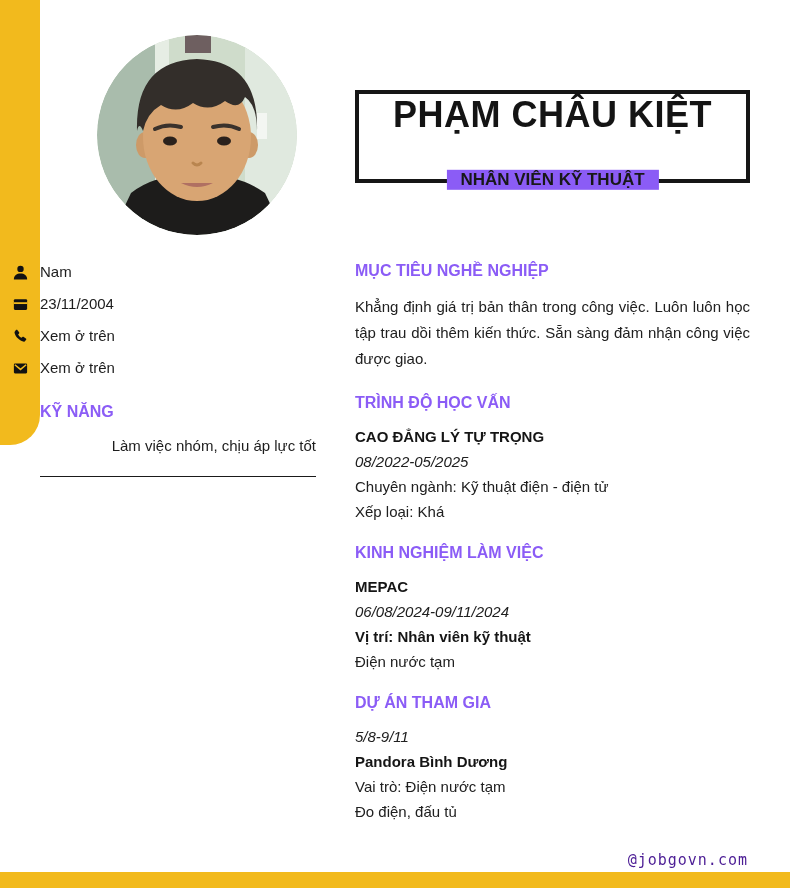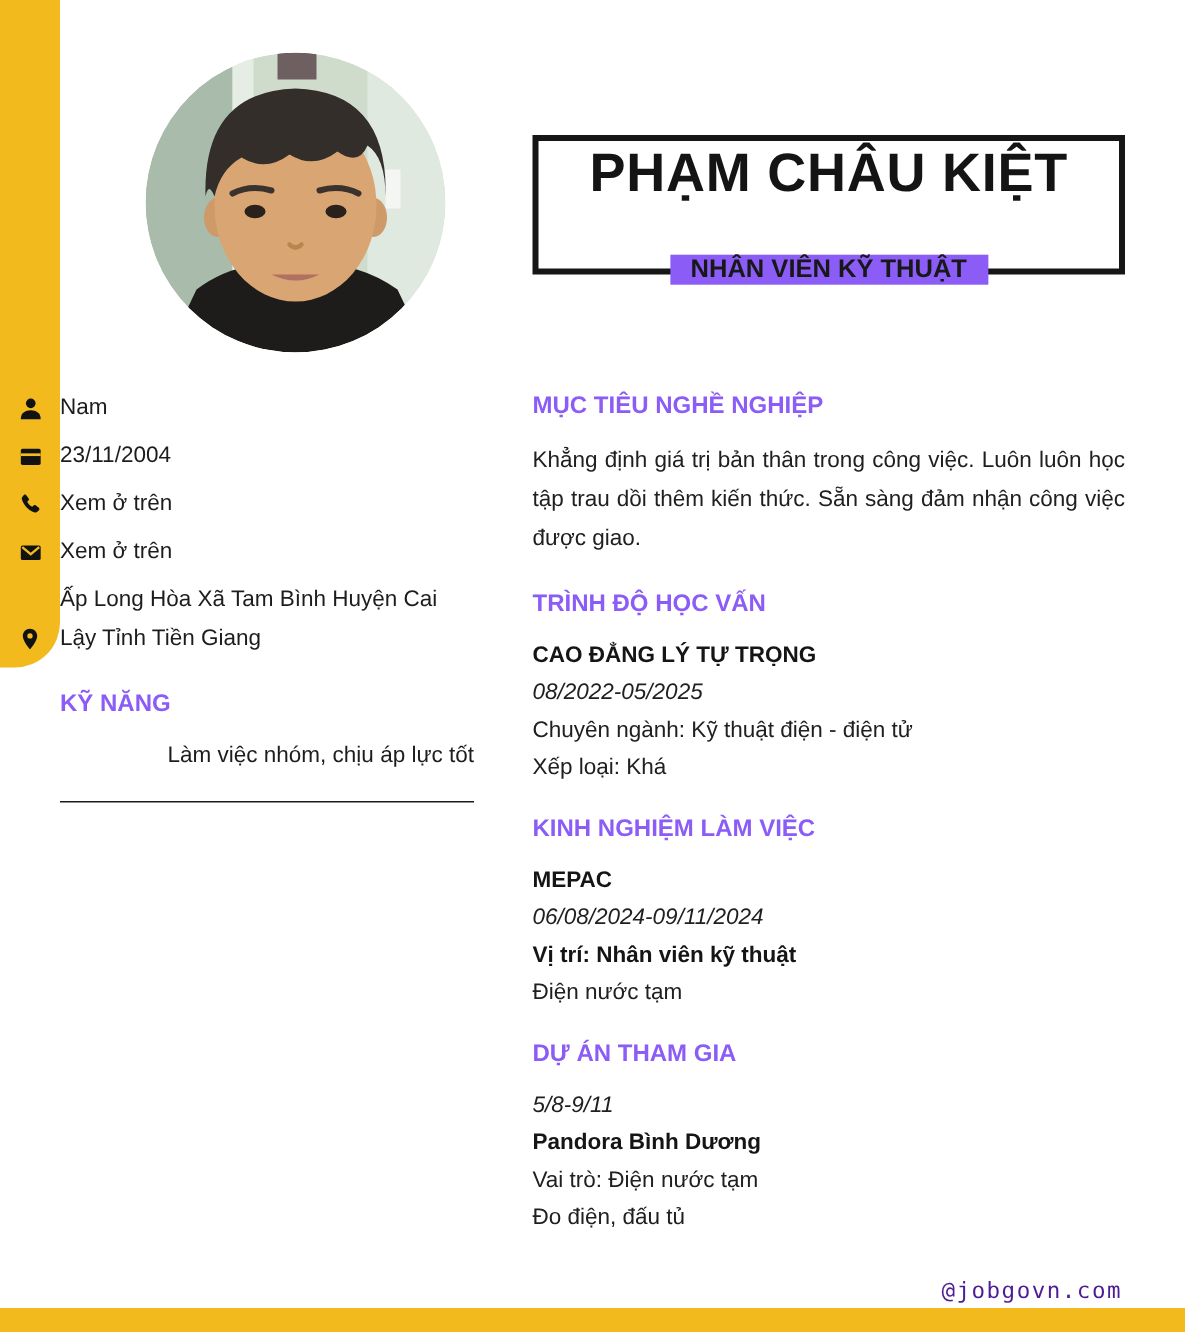--- a/index.html
+++ b/index.html
@@ -37,21 +37,21 @@
     white-space:nowrap;
   }
   .job-title {
     position:absolute; left:50%; bottom:0; transform:translate(-50%,54%);
     background:#8b5cf6; padding:0 14px; white-space:nowrap;
     font-size:17px; font-weight:700; color:#181818;
   }
 
   
   .left-col { position:absolute; left:0; top:259px; width:316px; }
-  .contact-row { display:flex; align-items:flex-end; margin-bottom:6px; }
+  .contact-row { display:flex; align-items:center; margin-bottom:6px; }
   .icon-cell {
     width:40px; min-width:40px; height:26px;
     display:flex; align-items:center; justify-content:center;
   }
   .icon-cell svg { display:block; }
   .contact-text { font-size:15px; line-height:26px; color:#1d1d1d; }
 
   .skills { margin-left:40px; width:276px; }
   .skills h2 { margin-top:18px; }
   .skills-text { margin-top:7px; font-size:15px; line-height:21px; color:#1d1d1d;text-align:right; }
@@ -154,29 +154,20 @@
     <div class="contact-row">
       <span class="icon-cell">
         <svg width="17" height="17" viewBox="0 0 18 18">
             <rect x="2" y="3.8" width="14" height="10.4" rx="1.2" fill="#121212"></rect>
             <path d="M3 5 L9 10 L15 5" stroke="#F2BA1D" stroke-width="1.6" fill="none"></path>
           </svg>
       </span>
       <span class="contact-text">Xem ở trên</span>
     </div>
 
-    <div class="contact-row">
-      <span class="icon-cell">
-        <svg width="16" height="16" viewBox="0 0 18 18">
-            <path d="M9 1.3C6 1.3 3.6 3.7 3.6 6.7c0 4 5.4 10 5.4 10s5.4-6 5.4-10c0-3-2.4-5.4-5.4-5.4z" fill="#121212"></path>
-            <circle cx="9" cy="6.7" r="2" fill="#F2BA1D"></circle>
-          </svg>
-      </span>
-      <span class="contact-text">Ấp Long Hòa Xã Tam Bình Huyện Cai Lậy Tỉnh Tiền Giang</span>
-    </div>
 
     <div class="skills">
       <h2>KỸ NĂNG</h2>
       <div class="skills-text">Làm việc nhóm, chịu áp lực tốt</div>
       <hr class="divider">
     </div>
 
   </div>
 
   <div class="right-col">

